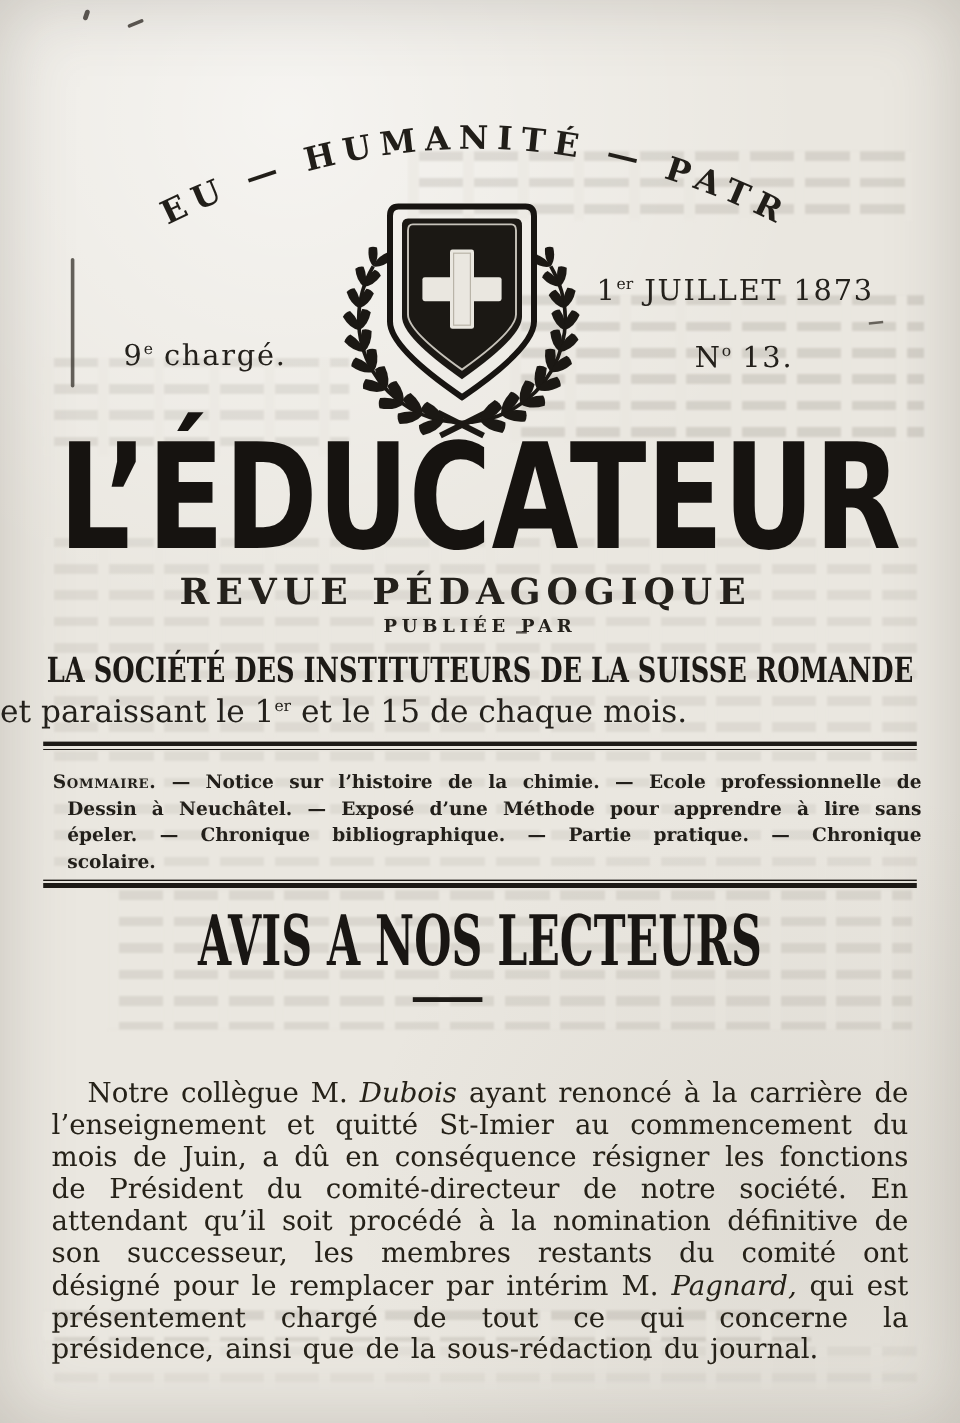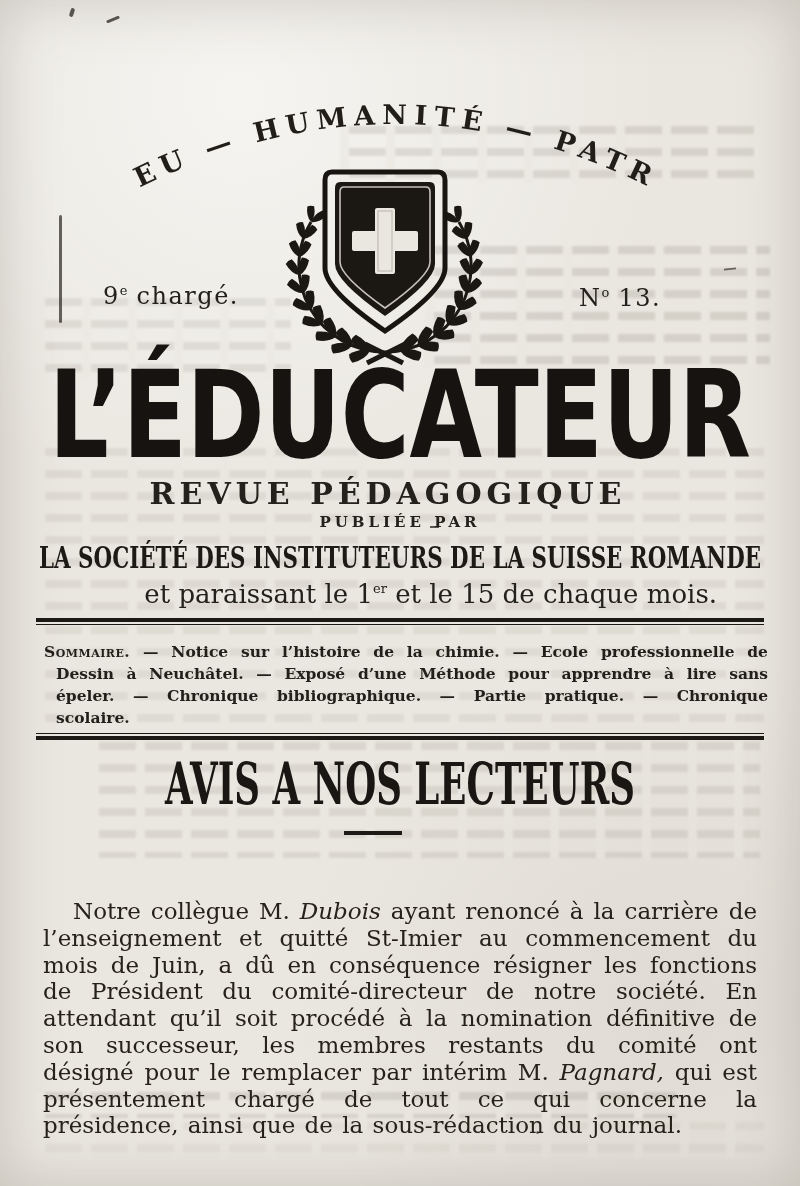--- a/index.html
+++ b/index.html
@@ -34,21 +34,21 @@
   .title-svg{left:40px;top:360px;width:720px;height:106px;}
   .title-svg text{font-family:"DejaVu Sans","Liberation Sans",sans-serif;font-weight:bold;
     font-size:122px;fill:#161310;}
   .revue{left:0;top:476px;width:776px;text-align:center;font-size:30px;font-weight:bold;
     letter-spacing:5px;}
   .publiee{left:0;top:513px;width:800px;text-align:center;font-size:15px;font-weight:bold;
     letter-spacing:4px;}
   .societe-svg{left:35px;top:540px;width:730px;height:36px;}
   .societe-svg text{font-family:"DejaVu Serif","Liberation Serif",serif;font-weight:bold;
     font-size:29px;fill:#1d1a16;}
-  .freq{left:0;top:579px;width:717px;text-align:right;font-size:26px;}
+  .freq{left:0;top:579px;width:717px;text-align:left;font-size:26px;}
   .freq sup{font-size:13px;}
 
   
   .rule-a{left:36px;top:618px;width:728px;height:8px;
     background:linear-gradient(180deg,#1d1a16 0 4px,rgba(0,0,0,0) 4px 6px,#1d1a16 6px 7px,rgba(0,0,0,0) 7px);}
   .rule-b{left:36px;top:733px;width:728px;height:8px;
     background:linear-gradient(180deg,#1d1a16 0 1px,rgba(0,0,0,0) 1px 3px,#1d1a16 3px 7px,rgba(0,0,0,0) 7px);}
 
   
   .sommaire{left:44px;top:641px;width:712px;font-size:15.5px;font-weight:bold;
@@ -149,20 +149,23 @@
     <path d="M 47 14 H 153 Q 160 14 160 22 V 110 Q 160 132 100 173 Q 40 132 40 110 V 22 Q 40 14 47 14 Z" fill="none" stroke="#171411" stroke-width="5"></path>
     <path d="M 55 24 H 145 Q 150 24 150 30 V 106 Q 150 123 100 158 Q 50 123 50 106 V 30 Q 50 24 55 24 Z" fill="#1b1814"></path>
     <path d="M 59 29 H 141 Q 145 29 145 34 V 104 Q 145 118 100 150 Q 55 118 55 104 V 34 Q 55 29 59 29 Z" fill="none" stroke="#d9d5cc" stroke-width="1.6" opacity=".9"></path>
     <g>
       <rect x="90" y="50" width="20" height="66" rx="2" fill="#eae7e0"></rect>
       <rect x="67" y="73" width="66" height="20" rx="2" fill="#eae7e0"></rect>
       <rect x="93" y="53" width="14" height="60" fill="none" stroke="#b9b4a8" stroke-width="1"></rect>
     </g>
   </svg>
 
+  <div class="hdr" style="left:497px;top:228px;">
+    <span>1</span><sup>er</sup><span> JUILLET 1873</span>
+  </div>
   <div class="hdr" style="left:103px;top:282px;">
     <span>9</span><sup>e</sup><span> chargé.</span>
   </div>
   <div class="hdr" style="left:579px;top:284px;">
     <span>N</span><sup>o</sup><span> 13.</span>
   </div>
 
   <svg class="abs title-svg" viewBox="0 0 720 106" aria-hidden="true">
     <text x="360" y="97" text-anchor="middle" textLength="702" lengthAdjust="spacingAndGlyphs">L’ÉDUCATEUR</text>
   </svg>

